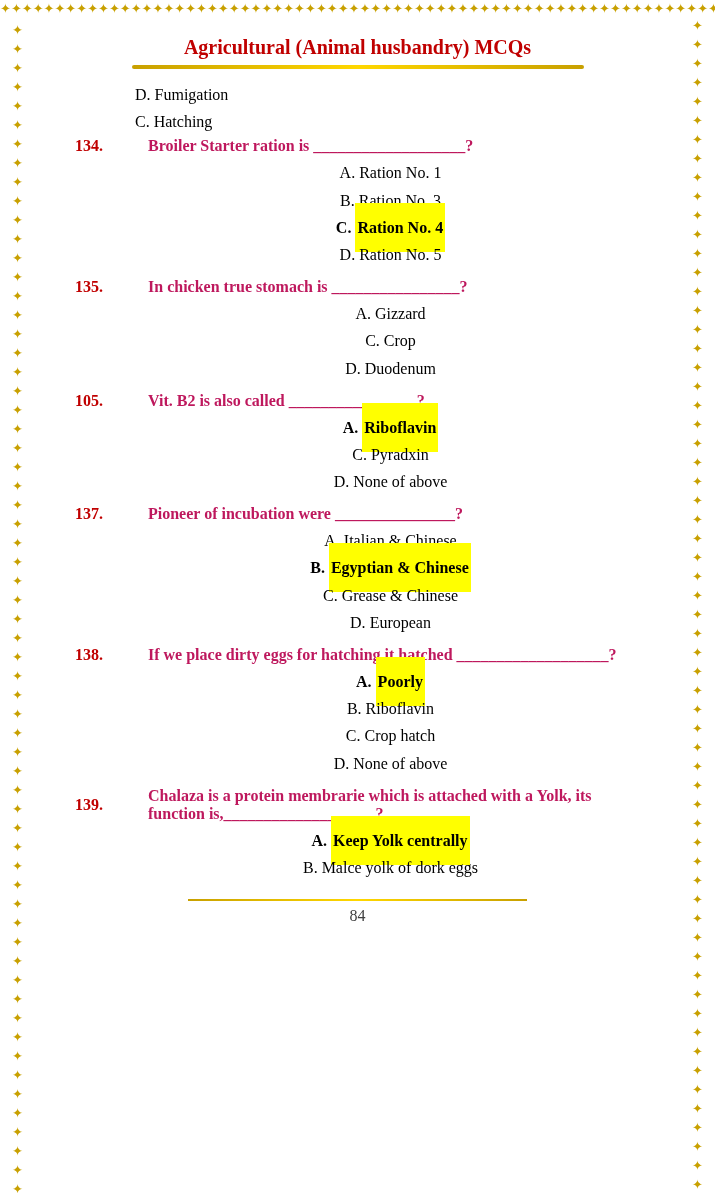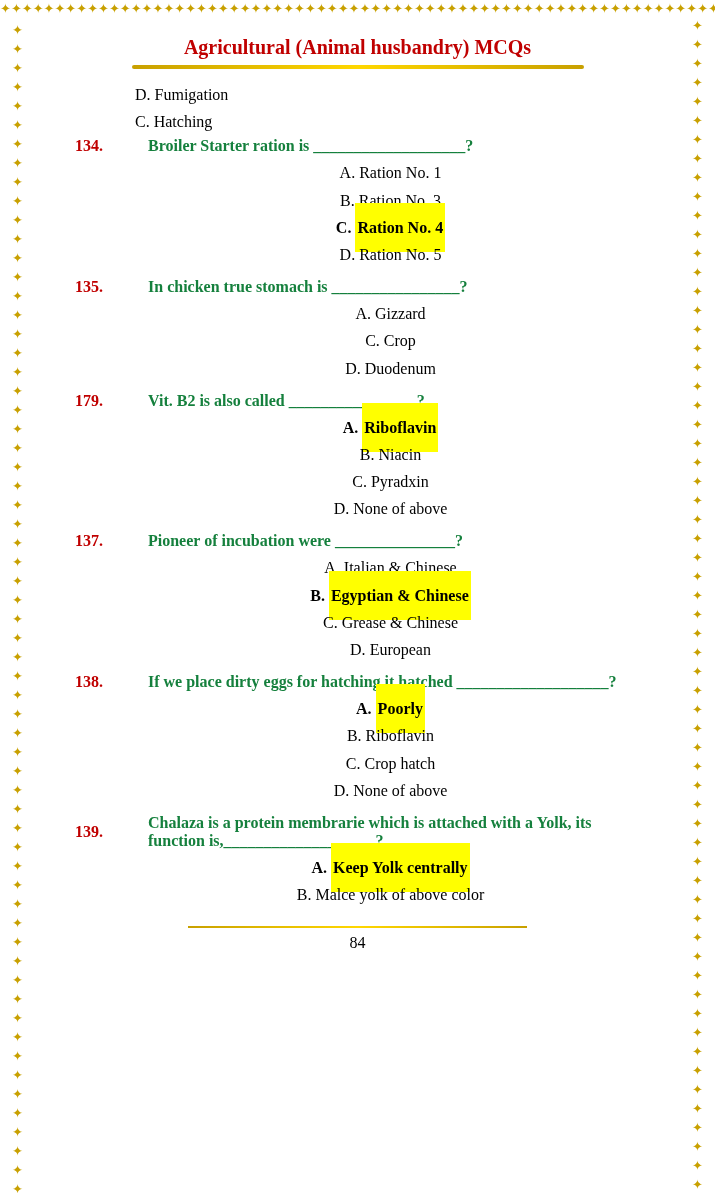--- a/index.html
+++ b/index.html
@@ -60,21 +60,21 @@
       color: #c00000;
       font-weight: bold;
       font-size: 16px;
       min-width: 42px;
       flex-shrink: 0;
     }
 
     .q-text {
       font-weight: bold;
       font-size: 16px;
-      color: #15803d;
+      color: #be185d;
       flex: 1;
     }
 
     .options {
       margin-left: 66px;
       margin-bottom: 4px;
       text-align: center;
     }
 
     .option {
@@ -88,21 +88,21 @@
     }
 
     .highlight {
       background: #ffff00;
       padding: 16px 2px;
     }
 
     .page-number {
       text-align: center;
       font-size: 16px;
-      color: #000000;
+      color: #404040;
       margin-top: 18px;
       padding-bottom: 10px;
     }
 
     .page-num-line {
       width: 60%;
       margin: 0 auto 6px auto;
       height: 2px;
       background: linear-gradient(to right, #c8a000, #ffd700, #c8a000);
     }
@@ -167,26 +167,25 @@
           </div>
           <div class="options">
             <div class="option">A. <span>Gizzard</span></div>
             <div class="option">C. <span>Crop</span></div>
             <div class="option">D. <span>Duodenum</span></div>
           </div>
         </div>
 
         <div class="question-block">
           <div class="question-line">
-            <span class="q-num">179.</span>
+            <span class="q-num">105.</span>
             <span class="q-text">Vit. B2 is also called ________________?</span>
           </div>
           <div class="options">
             <div class="option correct">A. <span class="highlight">Riboflavin</span></div>
-            <div class="option">B. <span>Niacin</span></div>
             <div class="option">C. <span>Pyradxin</span></div>
             <div class="option">D. <span>None of above</span></div>
           </div>
         </div>
 
         <div class="question-block">
           <div class="question-line">
             <span class="q-num">137.</span>
             <span class="q-text">Pioneer of incubation were _______________?</span>
           </div>
@@ -211,21 +210,21 @@
           </div>
         </div>
 
         <div class="question-block">
           <div class="question-line">
             <span class="q-num">139.</span>
             <span class="q-text">Chalaza is a protein membrarie which is attached with a Yolk, its function is,___________________?</span>
           </div>
           <div class="options">
             <div class="option correct">A. <span class="highlight">Keep Yolk centrally</span></div>
-            <div class="option">B. <span>Malce yolk of above color</span></div>
+            <div class="option">B. <span>Malce yolk of dork eggs</span></div>
           </div>
         </div>
 
       </div>
 
       <div class="page-number">
         <div class="page-num-line"></div>
         <span>84</span>
       </div>
 

